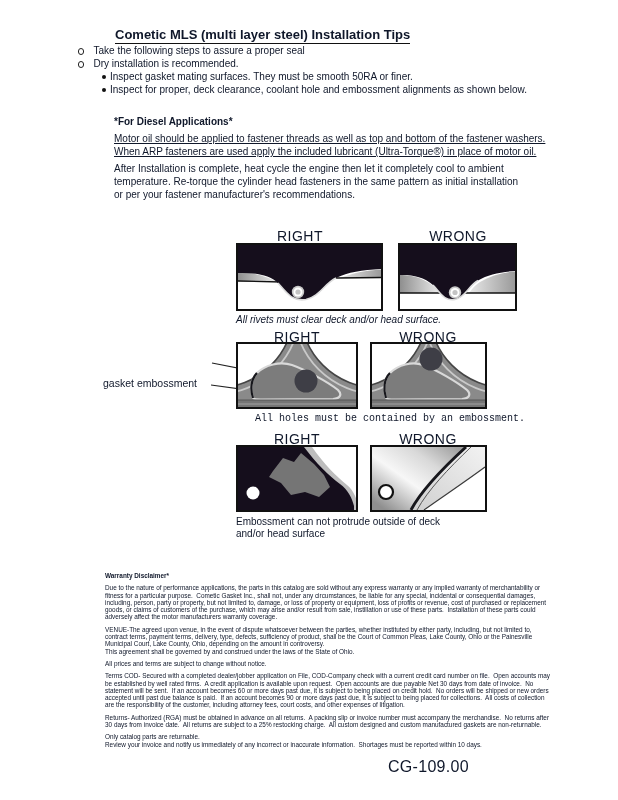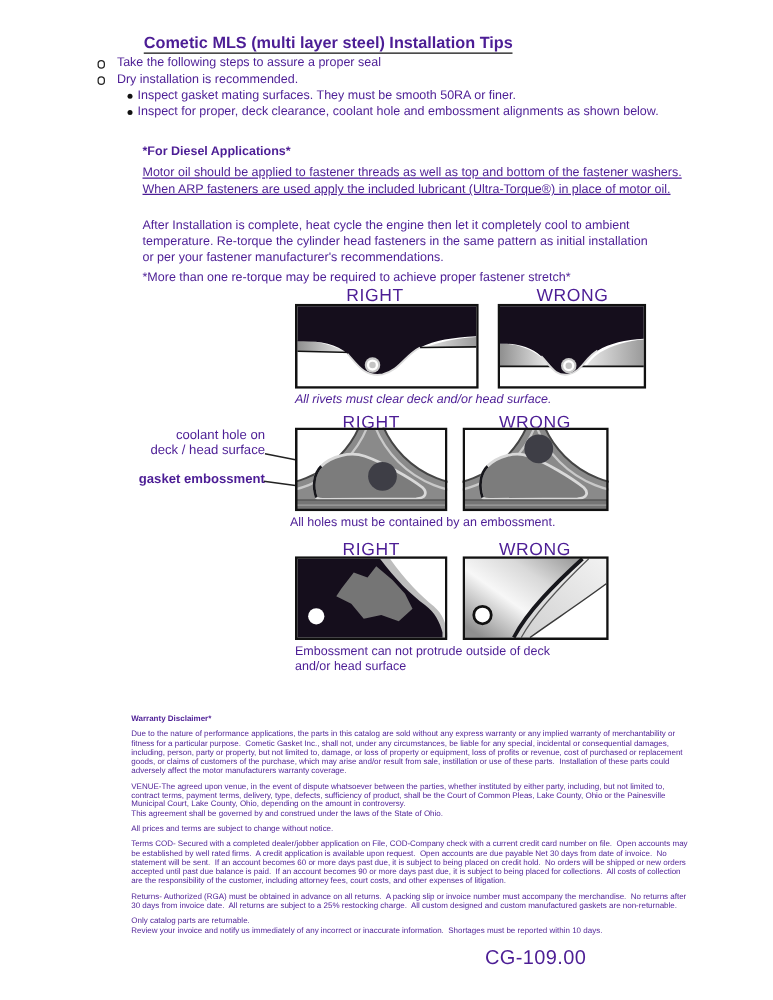--- a/index.html
+++ b/index.html
@@ -1,28 +1,28 @@
 <!DOCTYPE html>
 <html><head>
 <meta charset="utf-8">
 <style>
   html,body{margin:0;padding:0;background:#ffffff;}
   .page{position:relative;width:618px;height:800px;background:#ffffff;overflow:hidden;
-        font-family:"Liberation Sans","DejaVu Sans",sans-serif;color:#4c1d95;}
+        font-family:"Liberation Sans","DejaVu Sans",sans-serif;color:#0f172a;}
   .abs{position:absolute;}
   .title{font-size:13px;font-weight:700;white-space:nowrap;border-bottom:1.5px solid #111;padding-bottom:1px;}
   .body-txt{font-size:10px;line-height:13px;white-space:pre;}
   .bullets{font-size:10px;line-height:13px;}
   .b-row{position:relative;padding-left:20.5px;white-space:nowrap;}
   .b-row .marker{position:absolute;left:4.5px;top:4px;width:4.5px;height:4.5px;border:1px solid #222;border-radius:50%;}
   .sb-row{position:relative;padding-left:37px;white-space:nowrap;}
   .sb-row .marker{position:absolute;left:29px;top:4.5px;width:4px;height:4px;background:#111;border-radius:50%;}
   .diesel-h{font-size:10px;font-weight:700;margin:0 0 5px 0;}
   .para{margin:0 0 4px 0;text-decoration:underline;}
-  .para2{margin:16px 0 3px 0;}
+  .para2{margin:4px 0 3px 0;}
   .rw-label{font-size:14px;letter-spacing:0.5px;text-align:center;width:80px;white-space:nowrap;}
   .caption{font-size:10px;line-height:12px;white-space:pre;}
   .anno{font-size:10.5px;line-height:11.5px;text-align:right;width:117px;white-space:pre;}
   .warranty{font-size:6.4px;line-height:7.3px;}
   .warranty .wh{font-weight:700;margin:0 0 5px 0;white-space:pre;}
   .warranty .wp{margin:0 0 5px 0;white-space:pre;}
   .warranty .nogap{margin-bottom:0;}
   .footer-code{font-size:16px;letter-spacing:0.3px;white-space:nowrap;}
   svg{display:block;}
 </style>
@@ -54,21 +54,20 @@
     </div>
   </div>
 
   <div class="abs" style="left:114px;top:116px;width:470px;">
     <div class="diesel-h">*For Diesel Applications*</div>
     <div class="body-txt para">Motor oil should be applied to fastener threads as well as top and bottom of the fastener washers.
 When ARP fasteners are used apply the included lubricant (Ultra-Torque®) in place of motor oil.</div>
     <div class="body-txt para2">After Installation is complete, heat cycle the engine then let it completely cool to ambient
 temperature. Re-torque the cylinder head fasteners in the same pattern as initial installation
 or per your fastener manufacturer's recommendations.</div>
-    <div class="body-txt">*More than one re-torque may be required to achieve proper fastener stretch*</div>
   </div>
 
   <div class="abs rw-label" style="left:260px;top:228px;">RIGHT</div>
   <div class="abs rw-label" style="left:418px;top:228px;">WRONG</div>
 
   <div class="abs" style="left:236px;top:243px;">
     <svg width="147" height="68" viewBox="0 0 147 68">
       <defs>
         <linearGradient id="g1a" x1="0" y1="0" x2="1" y2="0">
             <stop offset="0" stop-color="#8f8f8f"></stop>
@@ -103,23 +102,21 @@
       <path d="M80,37.5 C70,43 68,54 57,56.5 C46,58.5 42,49 35,42" fill="none" stroke="#dcdcdc" stroke-width="1.5"></path>
       <circle cx="57" cy="49.5" r="6.2" fill="#c9c9c9"></circle>
         <circle cx="57" cy="49.5" r="4.5" fill="#ffffff"></circle>
         <circle cx="57" cy="49.5" r="2.6" fill="#c4c4c4"></circle>
       <rect x="1" y="1" width="117" height="66" fill="none" stroke="#111111" stroke-width="2"></rect>
     </svg>
   </div>
 
   <div class="abs caption" style="left:236px;top:314px;font-style:italic;">All rivets must clear deck and/or head surface.</div>
 
-  <div class="abs anno" style="left:95px;top:343px;">coolant hole on
-deck / head surface</div>
-  <div class="abs anno" style="left:95px;top:378px;font-weight:bold;">gasket embossment</div>
+  <div class="abs anno" style="left:80px;top:378px;">gasket embossment</div>
 
   <div class="abs" style="left:205px;top:350px;">
     <svg width="120" height="50" viewBox="0 0 120 50">
       <line x1="7" y1="13" x2="98" y2="31" stroke="#222222" stroke-width="1.2"></line>
       <line x1="6" y1="35" x2="58" y2="42" stroke="#222222" stroke-width="1.2"></line>
     </svg>
   </div>
 
   <div class="abs rw-label" style="left:257px;top:329px;">RIGHT</div>
   <div class="abs rw-label" style="left:388px;top:329px;">WRONG</div>
@@ -151,21 +148,21 @@
       <path d="M16,56 C13,47 14,37 20,31 C28,23 42,19 53,23 C67,28 87,40 97,48 C101,52 100,56.5 92,57 L24,57.5 C19,57.5 17,57.5 16,56 Z" fill="#7c7c7c" stroke="#d9d9d9" stroke-width="2.2"></path>
       <path d="M20,31 C14,37 13,47 16,56" fill="none" stroke="#17171c" stroke-width="2.2"></path>
       <circle cx="61" cy="17" r="11.5" fill="#3e3e46"></circle>
       <rect x="1" y="58" width="115" height="8" fill="#757575"></rect>
       <line x1="1" y1="58" x2="116" y2="58" stroke="#575757" stroke-width="1.2"></line>
       <line x1="1" y1="62" x2="116" y2="62" stroke="#a2a2a2" stroke-width="1"></line>
       <rect x="1" y="1" width="115" height="65" fill="none" stroke="#111111" stroke-width="2"></rect>
     </svg>
   </div>
 
-  <div class="abs caption" style="left:232px;top:413px;">All holes must be contained by an embossment.</div>
+  <div class="abs caption" style="left:255px;top:413px;font-family:Liberation Mono, monospace;">All holes must be contained by an embossment.</div>
 
   <div class="abs rw-label" style="left:257px;top:431px;">RIGHT</div>
   <div class="abs rw-label" style="left:388px;top:431px;">WRONG</div>
 
   <div class="abs" style="left:236px;top:445px;">
     <svg width="122" height="67" viewBox="0 0 122 67">
       <rect x="1" y="1" width="120" height="65" fill="#ffffff"></rect>
       <path d="M2,2 H76 C88,19 101,32 111,40 C118,46 121,54 122,62 L122,65 H2 Z" fill="#bdbdbd"></path>
       <path d="M2,2 H68 C80,18 93,31 104,39 C112,45 116,53 118,61 L118,65 H2 Z" fill="#150e1c"></path>
       <path d="M37,26 L47,13 L58,17 L65,8 L78,19 L88,30 L94,42 L83,52 L69,47 L55,50 L45,38 L33,32 Z" fill="#757575"></path>

